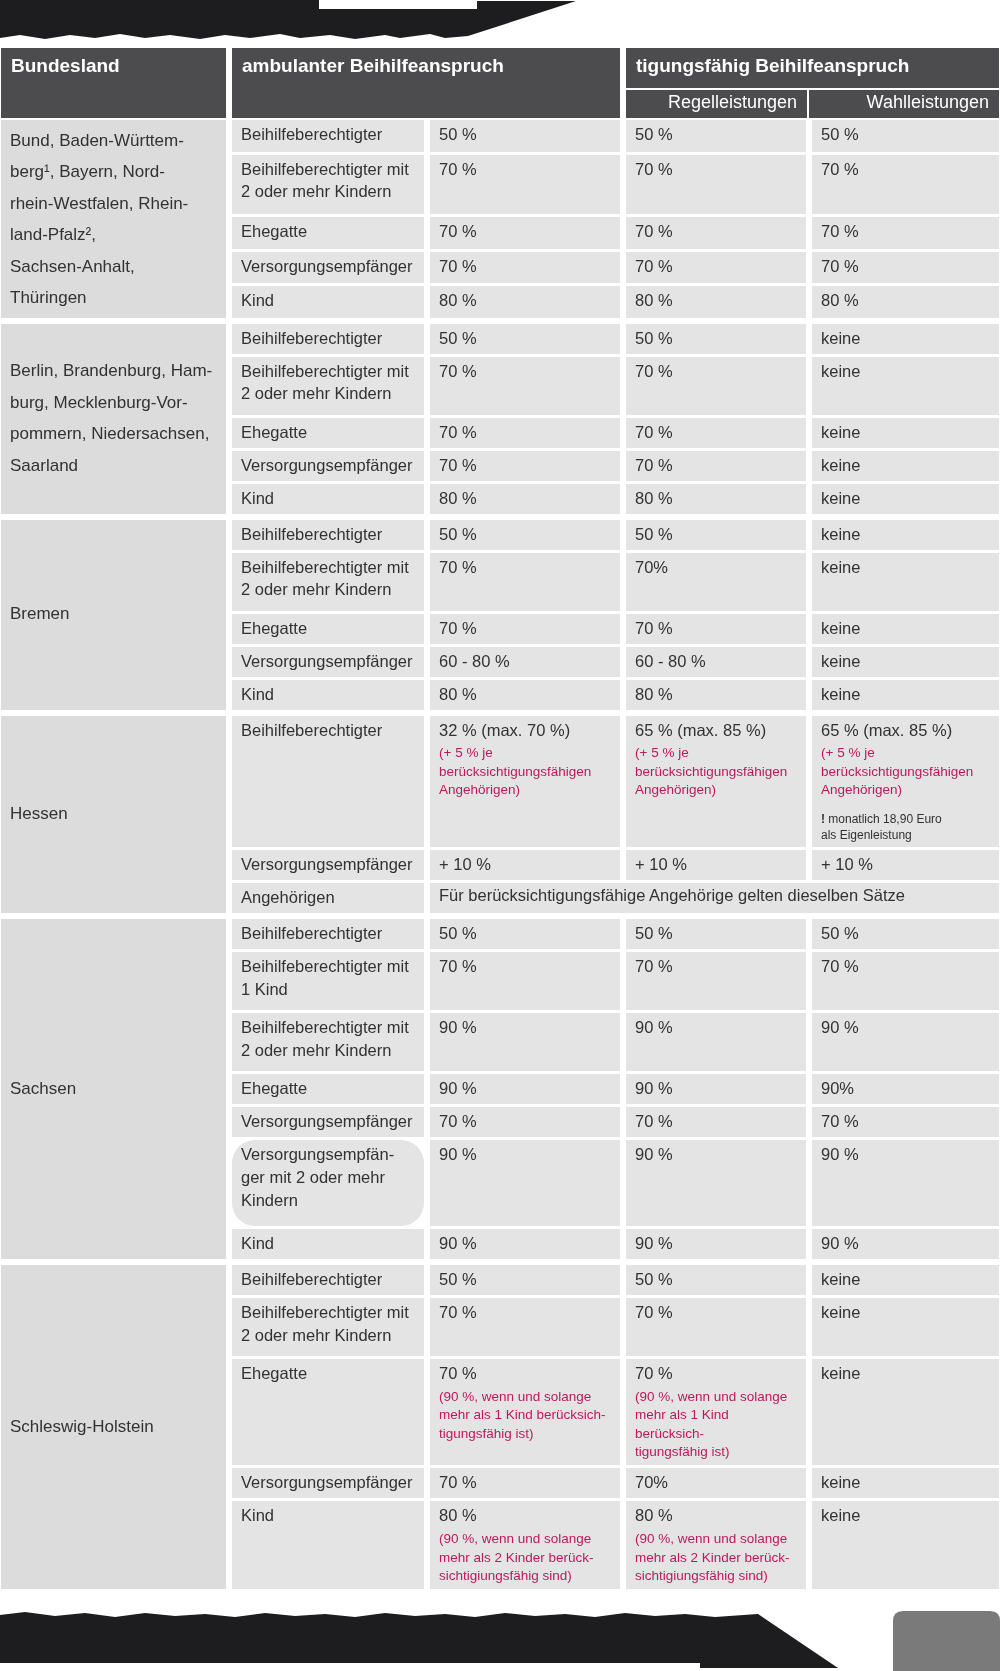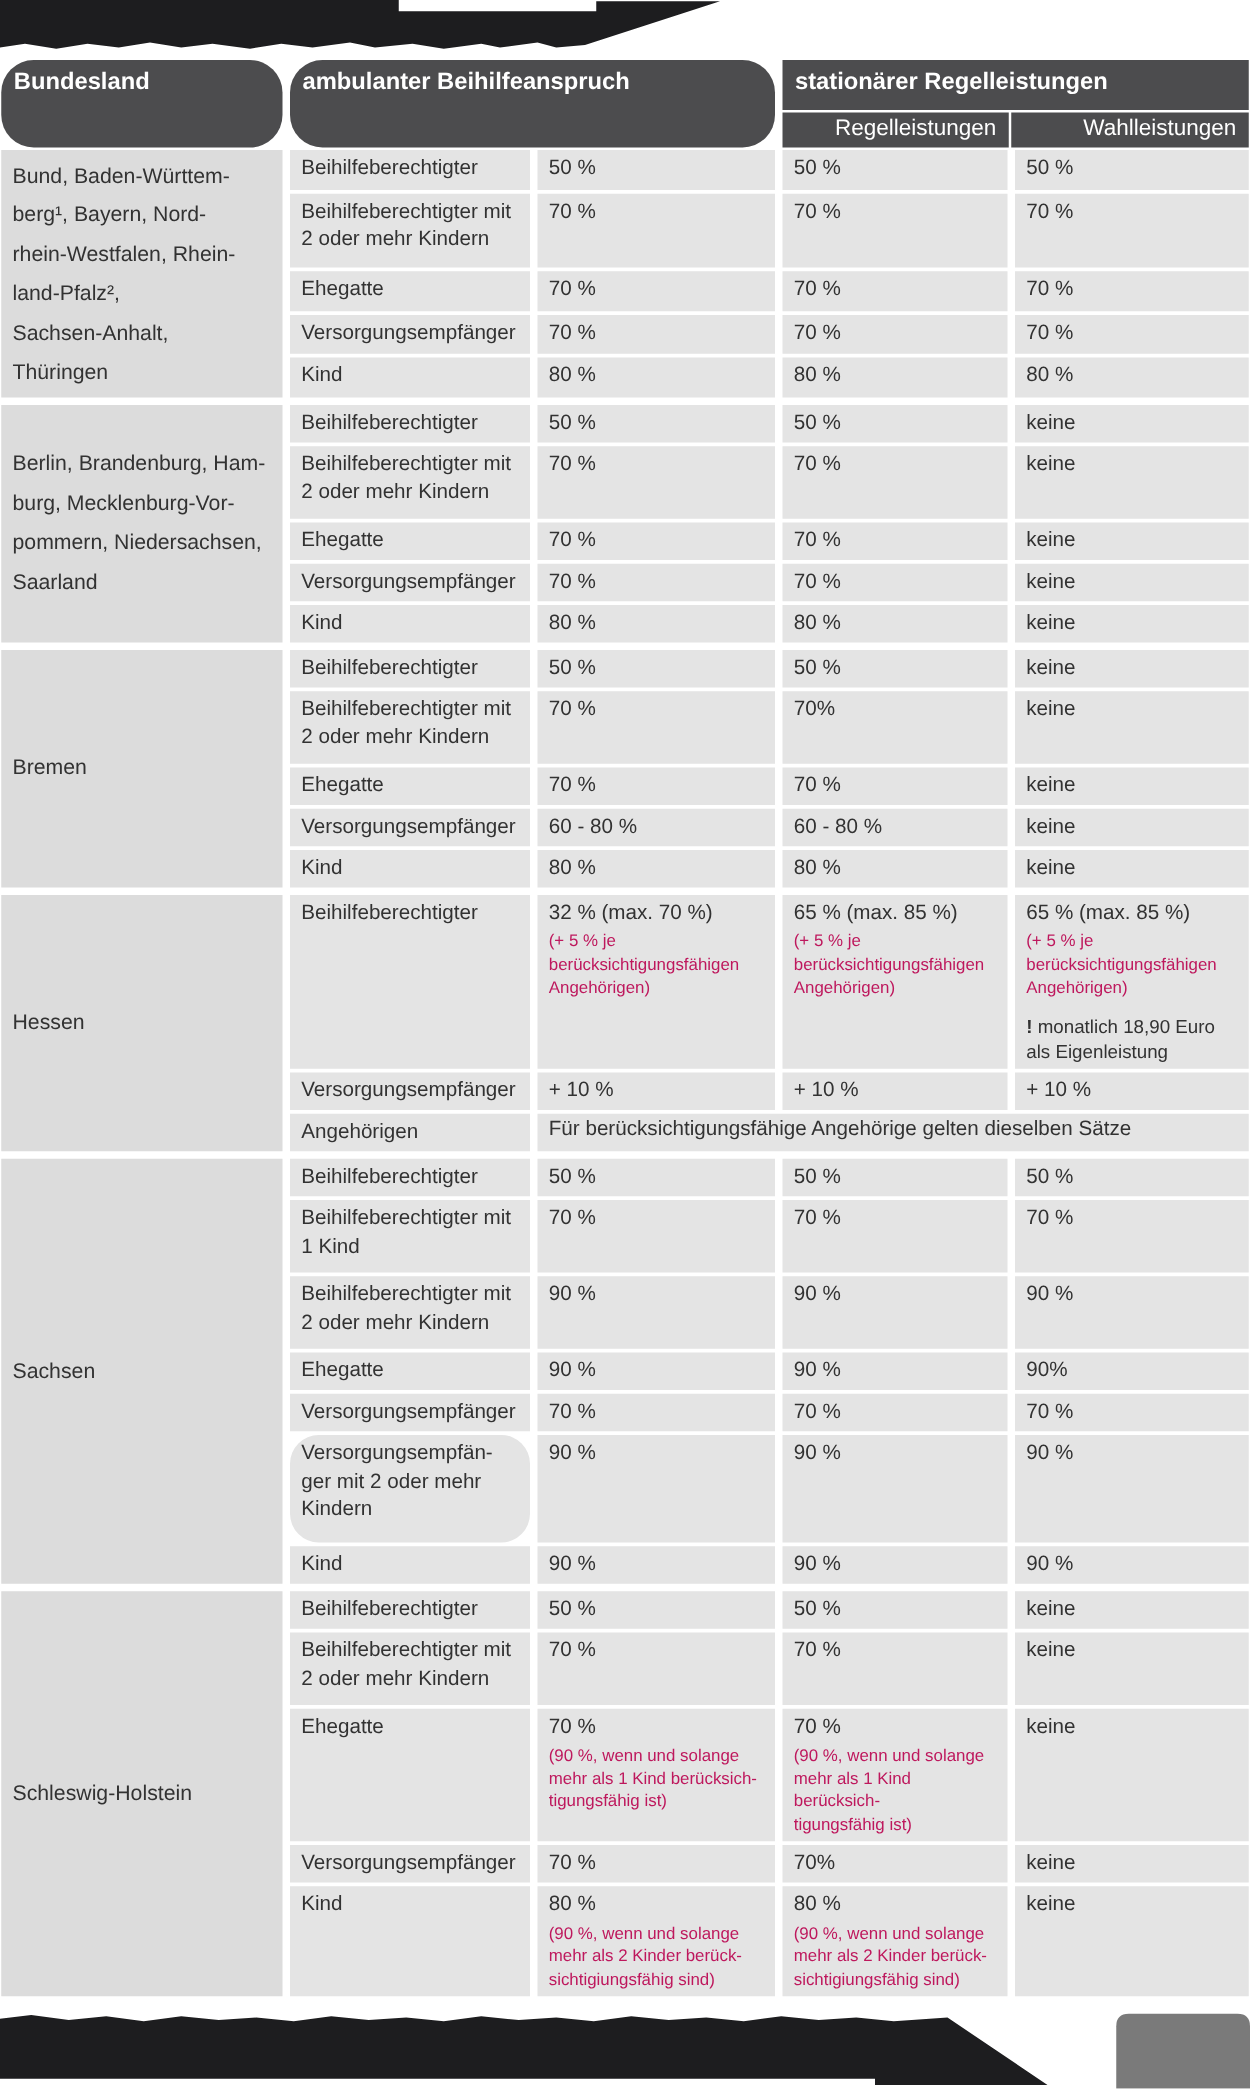--- a/index.html
+++ b/index.html
@@ -21,21 +21,21 @@
     column-gap: 6px;
     grid-template-rows: 40px 28px;
     row-gap: 2px;
     margin-bottom: 2px;
   }
   .th {
     background: #4c4c4e; color: #ffffff;
     font-size: 19px; font-weight: bold;
     padding: 7px 10px 0 10px;
   }
-  .th.c1, .th.c2 { grid-row: 1 / span 2; border-radius: 26px; }
+  .th.c1, .th.c2 { grid-row: 1 / span 2; }
   .th.c3 { grid-row: 1; }
   .subrow {
     grid-column: 3; grid-row: 2;
     display: grid; grid-template-columns: 181px 190px; column-gap: 2px;
   }
   .th.sub { font-weight: normal; font-size: 18px; padding: 2px 10px 0 10px; text-align: right; }
 
   
   .group {
     display: grid;
@@ -59,42 +59,42 @@
     font-size: 17px; line-height: 1.85;
     display: flex; align-items: center;
   }
   .top-align .state { align-items: flex-start; padding-top: 5px; }
   .who { line-height: 1.38; }
   .v { display: block; line-height: 1.38; }
   .note {
     display: block; font-size: 13.5px; line-height: 1.36;
     margin-top: 3px; color: #be185d;
   }
-  .extra { display: block; margin-top: 13px; font-size: 15px; line-height: 1.28; }
+  .extra { display: block; margin-top: 13px; font-size: 12px; line-height: 1.28; }
   .excl { font-weight: bold; }
   .span3 { grid-column: span 3; }
 </style>
 </head>
 <body>
 
 <div class="page">
 
   <svg class="top-banner" width="1000" height="46" viewBox="0 0 1000 46" aria-hidden="true">
     <path fill="#1d1d1f" d="M0,0 H319 V9 H477 V1 H576 L468,36
       L445,38 L430,34 L400,38 L385,35 L355,39 L330,35 L300,38 L280,34
       L250,38 L225,35 L200,39 L170,35 L145,38 L120,34 L95,38 L70,35
       L45,39 L20,35 L0,38 Z"></path>
   </svg>
 
   <div class="content">
 
     <div class="thead">
       <div class="th c1">Bundesland</div>
       <div class="th c2">ambulanter Beihilfeanspruch</div>
-      <div class="th c3">stationärer Regelleistungen</div>
+      <div class="th c3">tigungsfähig Beihilfeanspruch</div>
       <div class="subrow">
         <div class="th sub">Regelleistungen</div>
         <div class="th sub">Wahlleistungen</div>
       </div>
     </div>
 
     <div id="groups-root">
         <section class="group g5 top-align">
           <div class="cell state">Bund, Baden-Württem-
 berg¹, Bayern, Nord-

